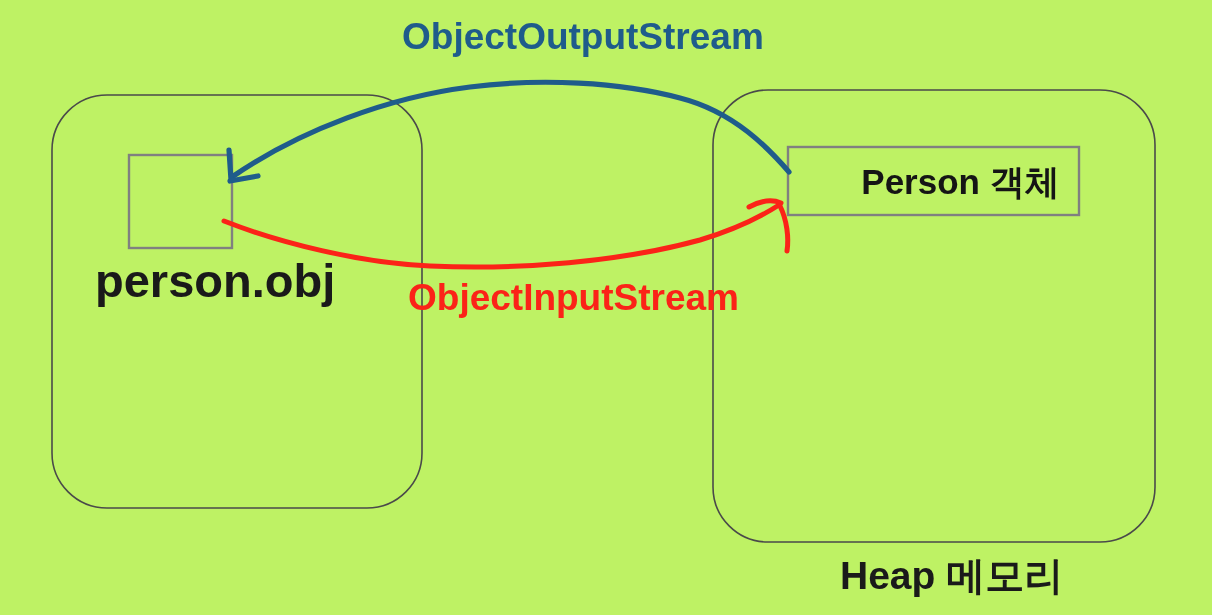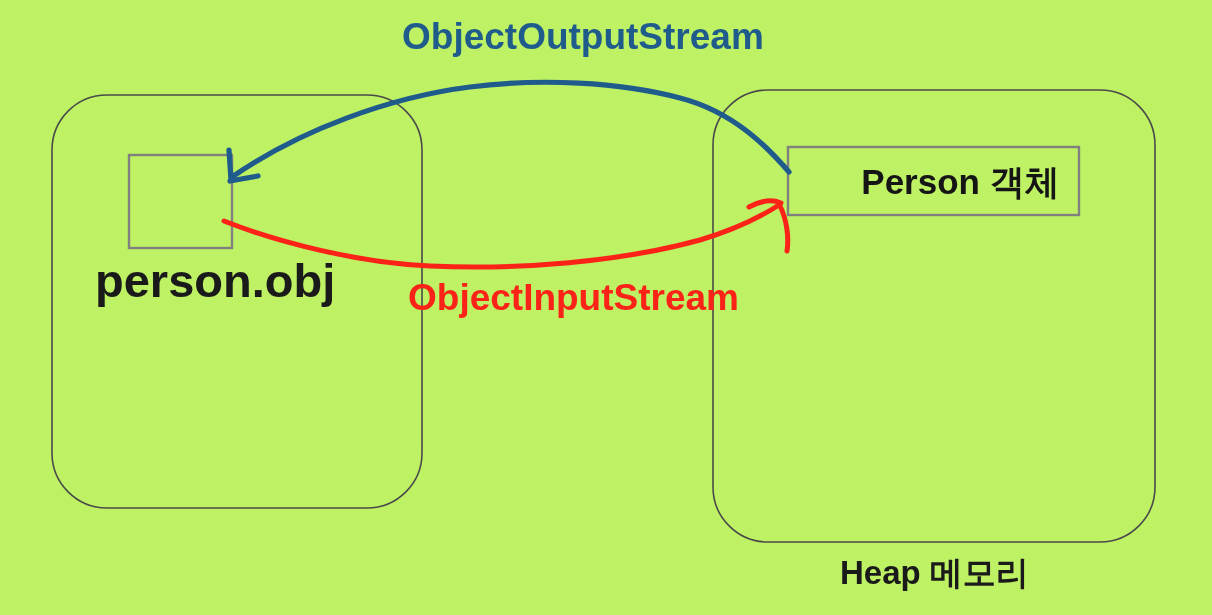--- a/index.html
+++ b/index.html
@@ -44,21 +44,21 @@
   }
   #label-personobj {
     left: 95px;
     top: 257px;
     font-size: 47px;
     color: #1a1a1a;
   }
   #label-heap {
     left: 840px;
     top: 556px;
-    font-size: 33px;
+    font-size: 39px;
     color: #1a1a1a;
   }
   #label-person-obj-box {
     left: 788px;
     top: 147px;
     width: 345px;
     height: 68px;
     display: flex;
     align-items: center;
     justify-content: center;

